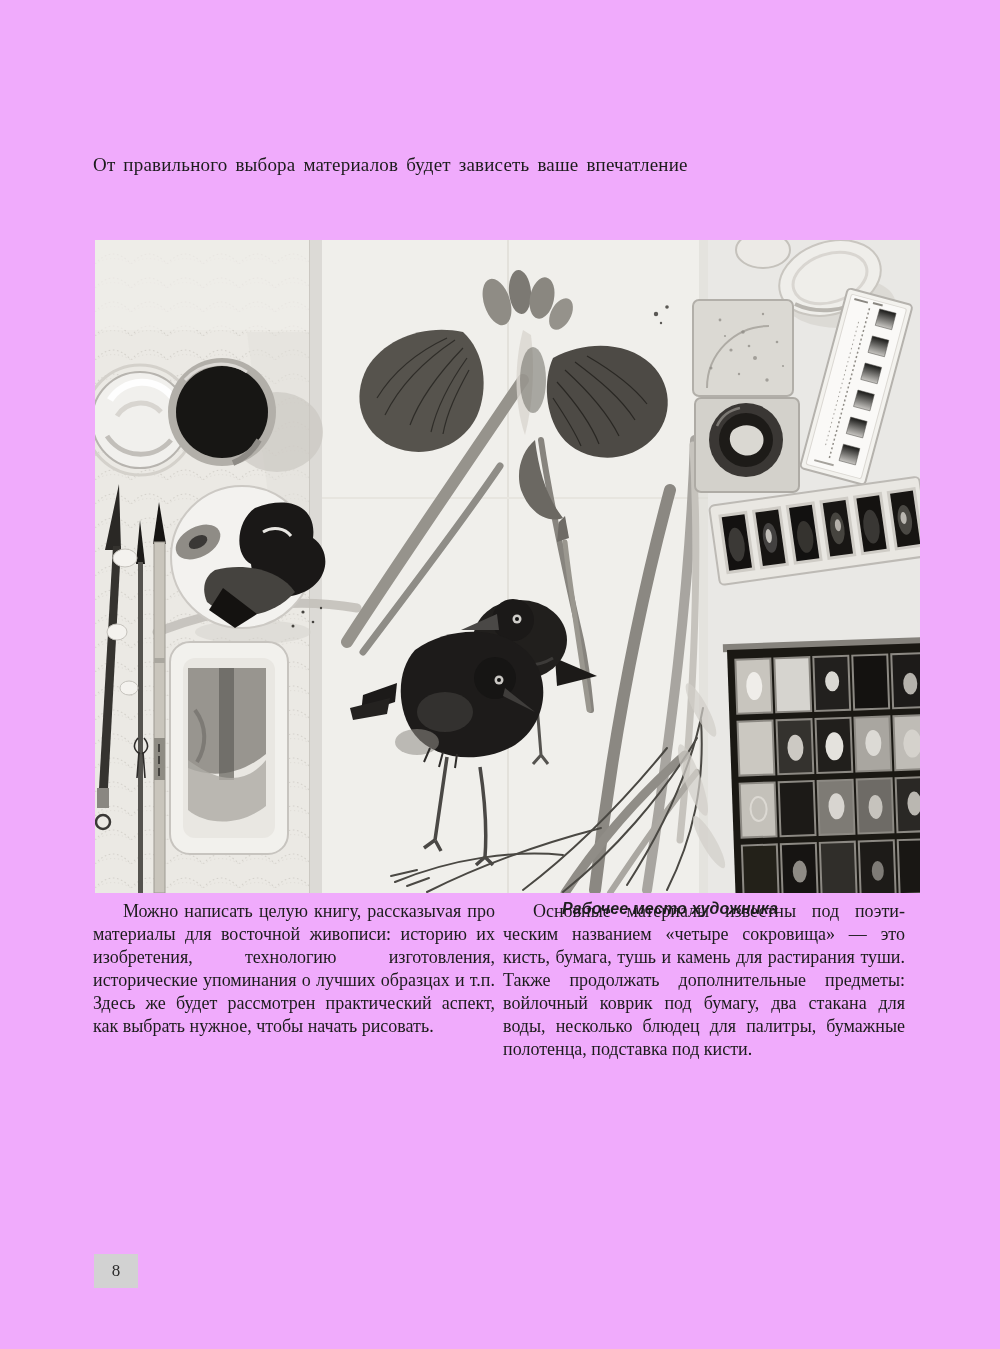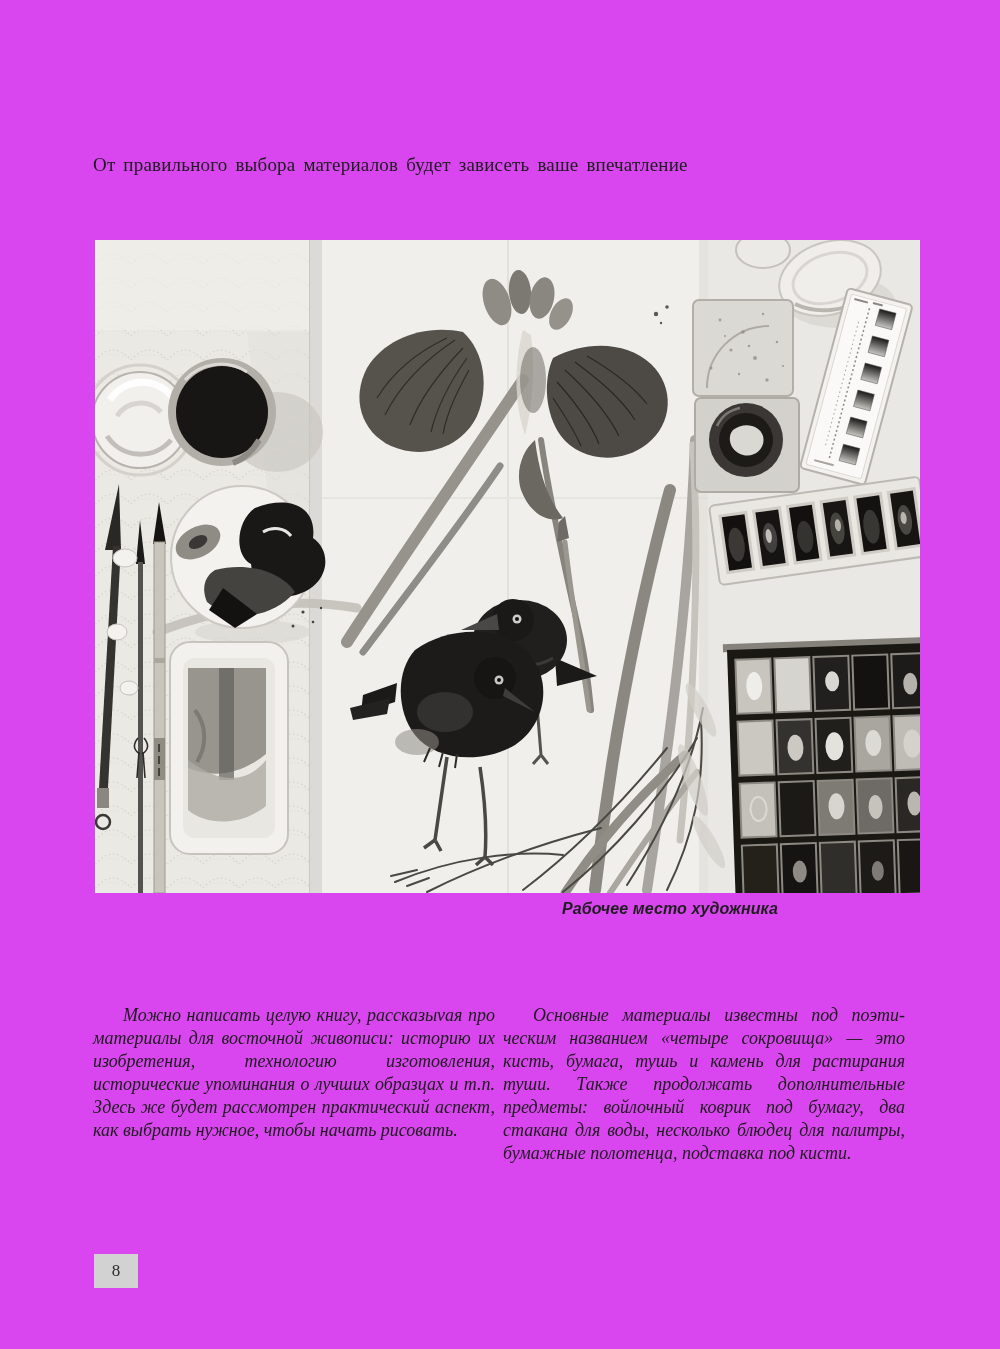--- a/index.html
+++ b/index.html
@@ -1,31 +1,31 @@
 <!DOCTYPE html>
 <html lang="ru"><head>
 <meta charset="utf-8">
 <style>
   html,body { margin:0; padding:0; background:#888; }
   .page {
     position:relative; width:1000px; height:1349px; margin:0 auto;
-    background:#d946ef; overflow:hidden;
+    background:#f0abfc; overflow:hidden;
     font-family:"Liberation Serif", serif; color:#1c1c1c;
   }
   .intro {
     position:absolute; left:93px; top:151px; width:690px;
     font-size:19px; line-height:27px; letter-spacing:0.2px; word-spacing:3px;
   }
   .photo-wrap { position:absolute; left:95px; top:240px; width:825px; height:653px; }
   .caption {
     position:absolute; left:420px; top:900px; width:500px; text-align:center;
     font-family:"Liberation Sans", sans-serif; font-style:italic; font-weight:bold;
     font-size:16px; color:#1e1e1e; letter-spacing:0.1px;
   }
-  .cols { position:absolute; left:93px; top:1004px; width:828px; display:flex; gap:8px;font-style:italic; }
+  .cols { position:absolute; left:93px; top:900px; width:828px; display:flex; gap:8px; }
   .col { width:402px; }
   .col p {
     margin:0; text-align:justify; text-indent:30px;
     font-size:18px; line-height:23px; hyphens:manual;
   }
   .pagenum {
     position:absolute; left:94px; top:1254px; width:44px; height:34px;
     background:#d2d2d2; text-align:center; line-height:34px; font-size:17px; color:#2a2a2a;
   }
 </style>

